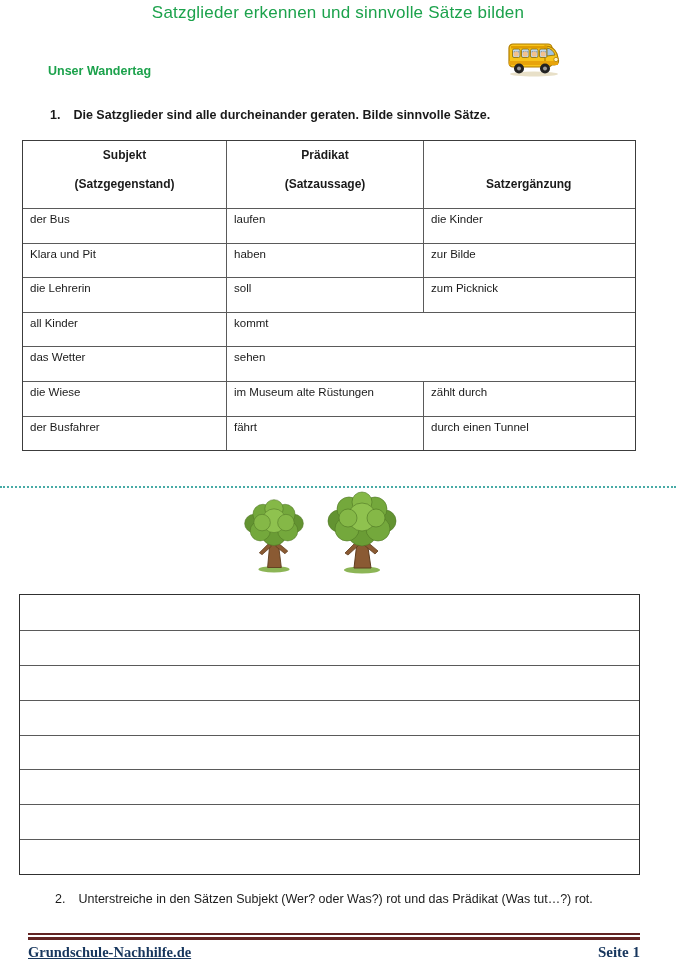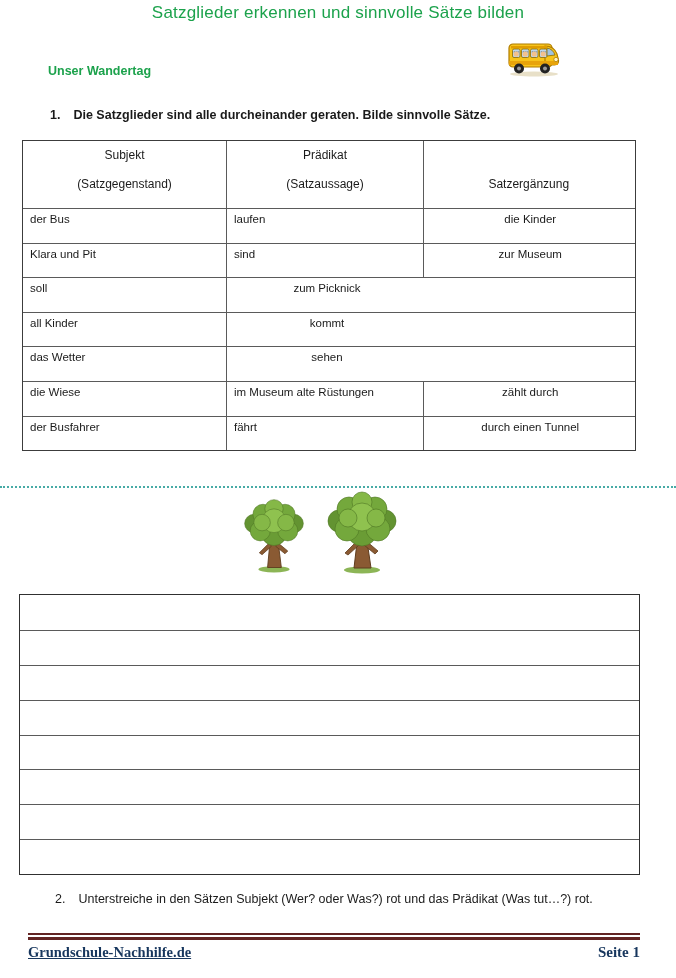--- a/index.html
+++ b/index.html
@@ -43,32 +43,32 @@
   .instruction.two{left:55px;top:892px;font-weight:400;}
   
   .satz-table{
     position:absolute;left:22px;top:140px;width:614px;
     border:1.5px solid var(--line-dark);
     font-size:11.5px;
   }
   .thead{display:grid;grid-template-columns:204px 197px 209.5px;height:67px;}
   .hcell{
     border-right:1px solid var(--line-mid);
-    text-align:center;font-weight:400;font-size:12px;
+    text-align:center;font-weight:700;font-size:12px;
   }
   .hcell:last-child{border-right:none;}
   .hline1{height:36px;padding-top:7px;}
   .hline2{padding-top:0;}
   .trow{display:grid;grid-template-columns:204px 197px 209.5px;height:34.6px;border-top:1px solid var(--line-mid);}
   .tcell{
     border-right:1px solid var(--line-mid);
     padding:4px 4px 0 7px;
     white-space:nowrap;overflow:hidden;
   }
-  .tcell:last-child{border-right:none;text-align:center;}
+  .tcell:last-child{border-right:none;}
   
   .section-break{
     position:absolute;left:0;top:486px;width:676px;height:0;
     border-top:2px dotted var(--teal);
   }
   
   .trees{position:absolute;left:233px;top:490px;width:170px;height:84px;}
   .tree-sm{position:absolute;left:4px;bottom:1px;}
   .tree-lg{position:absolute;left:89px;bottom:0;}
   
@@ -152,24 +152,25 @@
       </div>
     </div>
     <div>
         <div class="trow">
           <div class="tcell">der Bus</div>
           <div class="tcell">laufen</div>
           <div class="tcell">die Kinder</div>
         </div>
         <div class="trow">
           <div class="tcell">Klara und Pit</div>
-          <div class="tcell">sind</div>
-          <div class="tcell">zur Museum</div>
-        </div>
-        <div class="trow">
+          <div class="tcell">haben</div>
+          <div class="tcell">zur Bilde</div>
+        </div>
+        <div class="trow">
+          <div class="tcell">die Lehrerin</div>
           <div class="tcell">soll</div>
           <div class="tcell">zum Picknick</div>
         </div>
         <div class="trow">
           <div class="tcell">all Kinder</div>
           <div class="tcell">kommt</div>
         </div>
         <div class="trow">
           <div class="tcell">das Wetter</div>
           <div class="tcell">sehen</div>

